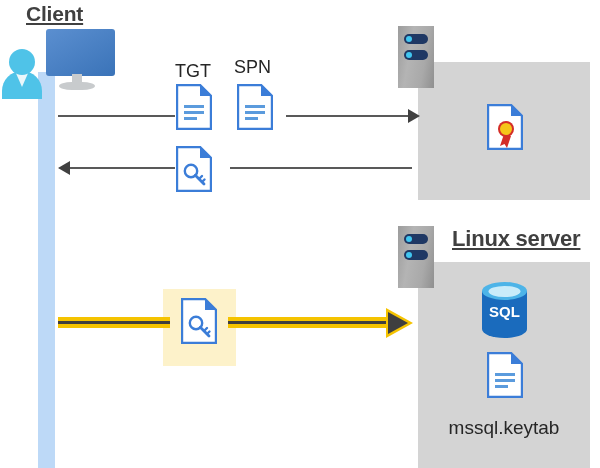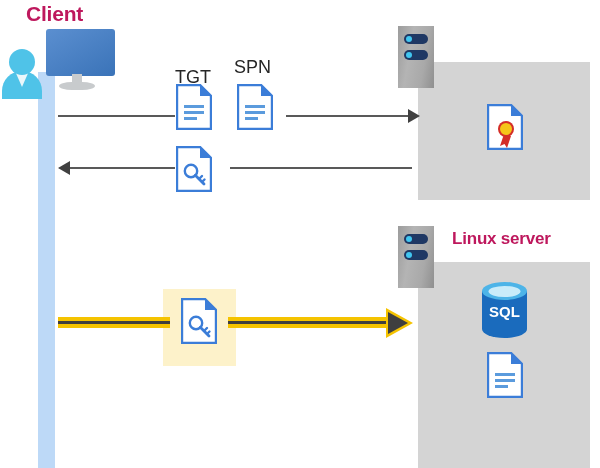--- a/index.html
+++ b/index.html
@@ -27,40 +27,41 @@
     left: 38px;
     top: 72px;
     width: 17px;
     height: 396px;
     background: #bdd9f7;
   }
 
   
   .title {
     font-weight: bold;
-    color: #be185d;
+    color: #404040;
     letter-spacing: -0.2px;
+    text-decoration: underline;
   }
   #client-title {
     left: 26px;
     top: 2px;
     font-size: 21px;
     line-height: 24px;
   }
   #dc-title {
     left: 452px;
     top: 2px;
     font-size: 20px;
     line-height: 25px;
     width: 140px;
   }
   #linux-title {
     left: 452px;
     top: 226px;
-    font-size: 17px;
+    font-size: 22px;
     line-height: 25px;
     width: 145px;
   }
 
   
   .panel {
     background: #d4d4d4;
   }
   #dc-panel {
     left: 418px;
@@ -212,21 +213,21 @@
   #doc-spn { left: 237px; top: 84px; }
   #doc-ticket-reply { left: 176px; top: 146px; }
   #doc-ticket-service { left: 181px; top: 298px; }
   #doc-cert { left: 487px; top: 104px; }
   #doc-keytab { left: 487px; top: 352px; }
 
   .doc-label {
     font-size: 18px;
     color: #262626;
   }
-  #label-tgt { left: 175px; top: 67px; text-align: right; }
+  #label-tgt { left: 175px; top: 61px; text-align: right; }
   #label-spn { left: 234px; top: 57px; text-align: right; }
 
   
   #sql-db {
     left: 481px; top: 281px;
     width: 47px; height: 58px;
   }
 
   #keytab-filename {
     left: 421px;
@@ -290,20 +291,21 @@
   <div class="abs doc" id="doc-keytab">
     <svg width="36" height="46" viewBox="0 0 36 46">
       <path d="M1 1 H24 L35 12 V45 H1 Z" fill="#ffffff" stroke="#3b7dd8" stroke-width="2.4"></path>
       <path d="M24 1 L35 12 H24 Z" fill="#3b7dd8"></path>
       <rect x="8" y="21" width="20" height="3" fill="#5b9bdd"></rect>
       <rect x="8" y="27" width="20" height="3" fill="#5b9bdd"></rect>
       <rect x="8" y="33" width="13" height="3" fill="#5b9bdd"></rect>
     </svg>
   </div>
 
+  <div class="abs" id="keytab-filename">mssql.keytab</div>
 
   <div class="abs hline" id="flow1-seg1"></div>
   <div class="abs hline" id="flow1-seg2"></div>
   <div class="abs arrowhead-right" id="flow1-head"></div>
 
   <div class="abs doc-label" id="label-tgt">TGT</div>
   <div class="abs doc-label" id="label-spn">SPN</div>
 
   <div class="abs doc" id="doc-tgt">
     <svg width="36" height="46" viewBox="0 0 36 46">

